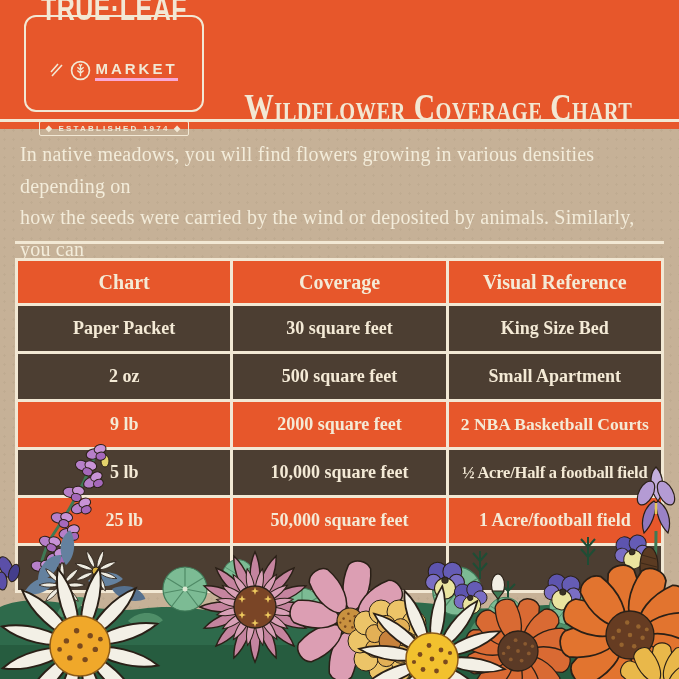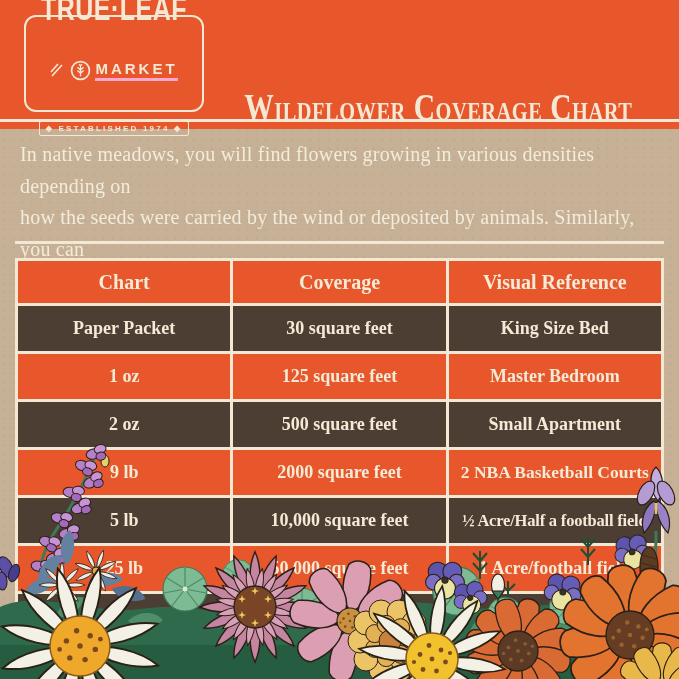--- a/index.html
+++ b/index.html
@@ -85,25 +85,20 @@
           <th>Coverage</th>
           <th>Visual Reference</th>
         </tr>
       </thead>
       <tbody>
         <tr class="brown">
           <td>Paper Packet</td>
           <td>30 square feet</td>
           <td>King Size Bed</td>
         </tr>
-        <tr class="orange">
-          <td>1 oz</td>
-          <td>125 square feet</td>
-          <td>Master Bedroom</td>
-        </tr>
         <tr class="brown">
           <td>2 oz</td>
           <td>500 square feet</td>
           <td>Small Apartment</td>
         </tr>
         <tr class="orange">
           <td>9 lb</td>
           <td>2000 square feet</td>
           <td class="small">2 NBA Basketball Courts</td>
         </tr>

